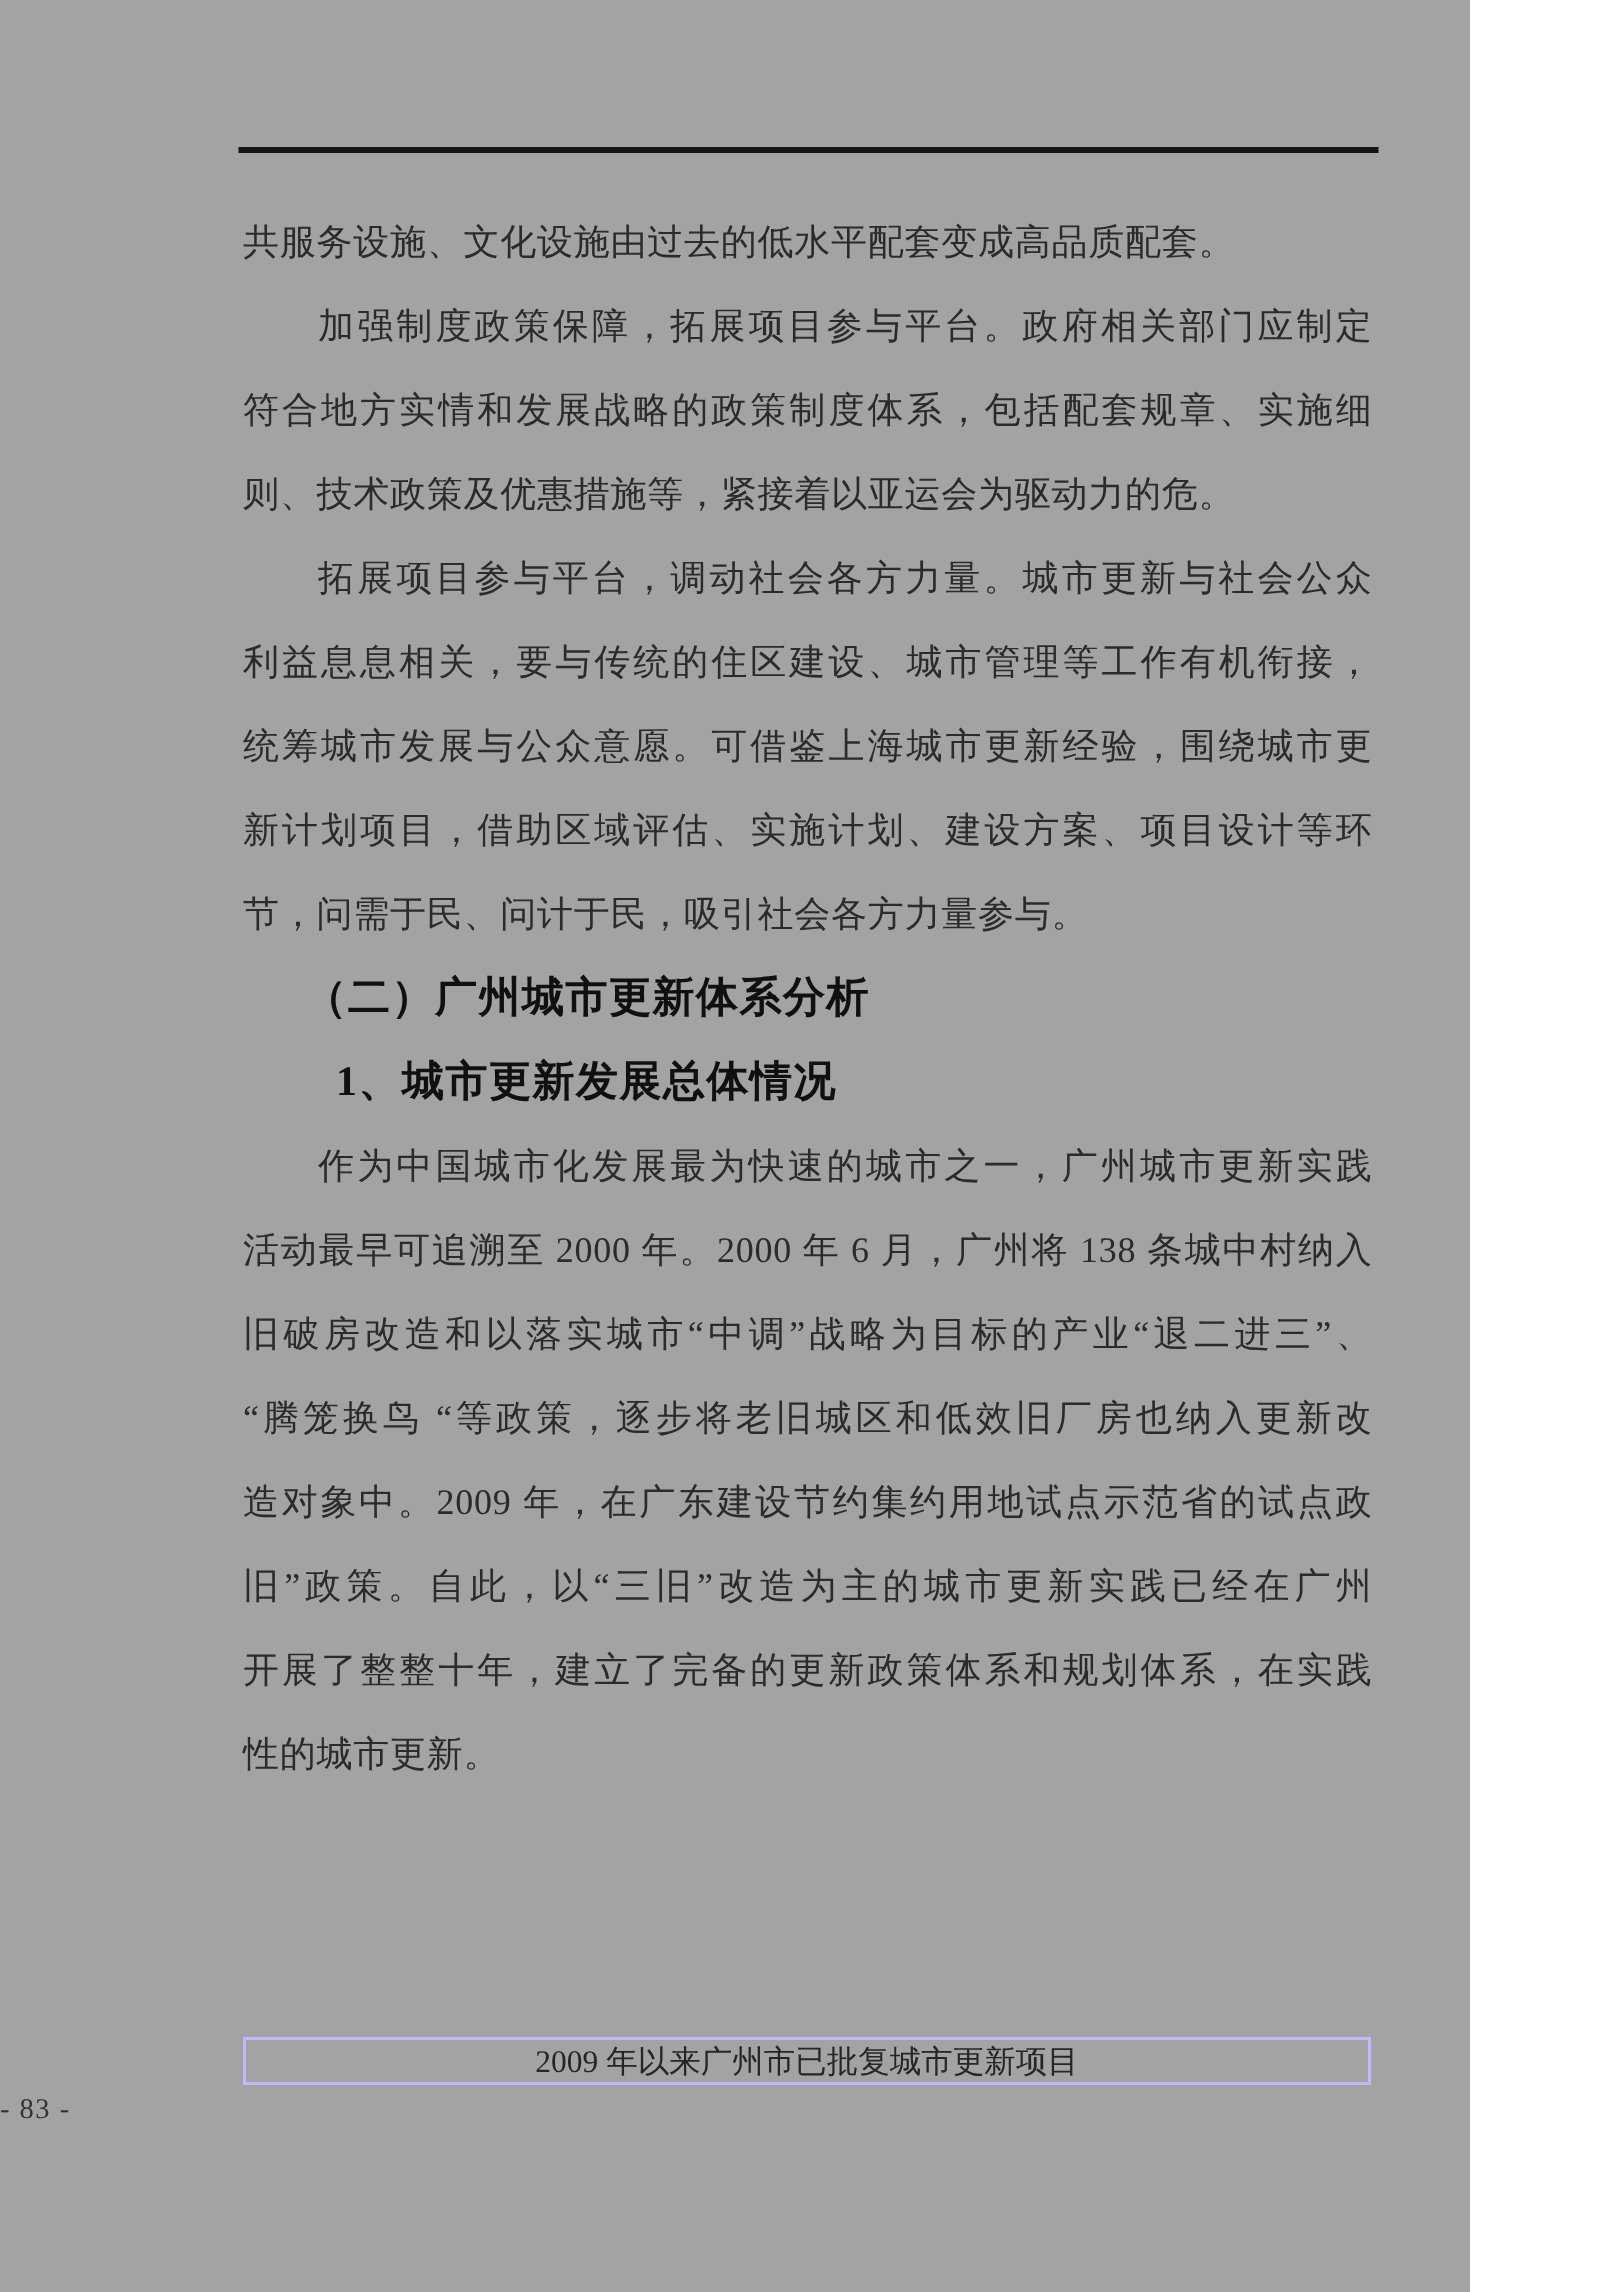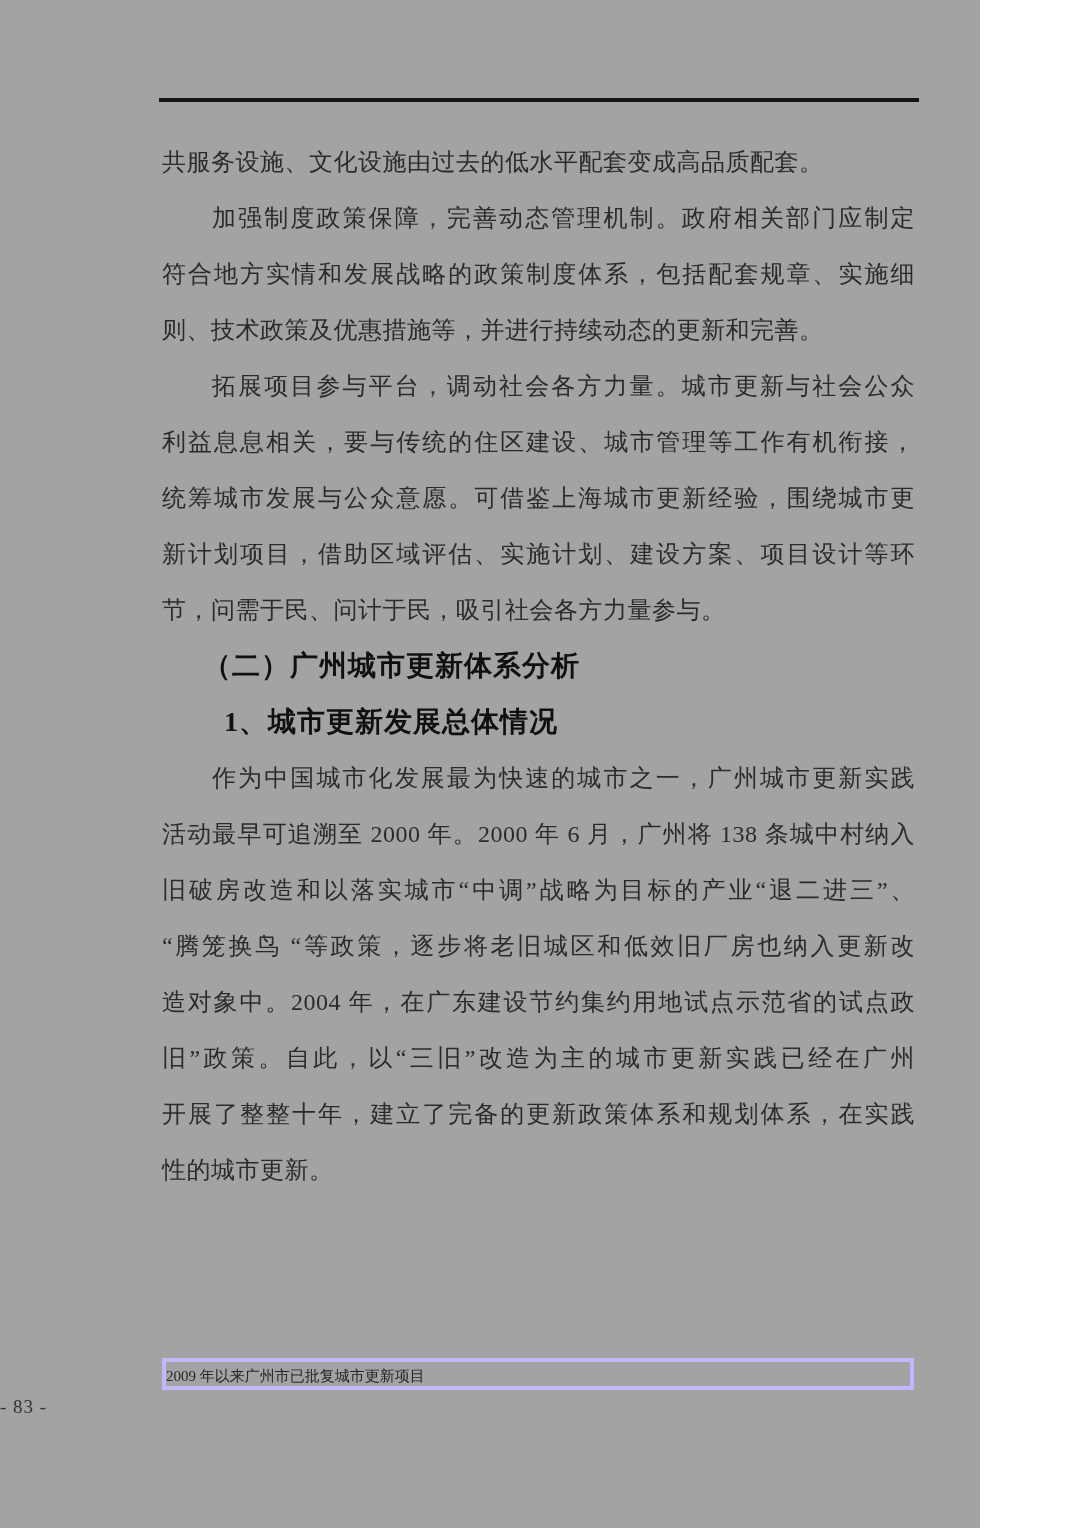--- a/index.html
+++ b/index.html
@@ -61,23 +61,23 @@
     padding-left: 62px;
     letter-spacing: 1px;
   }
   .caption-box {
     position: absolute;
     left: 162px;
     top: 1358px;
     width: 752px;
     height: 32px;
     box-sizing: border-box;
-    border: 4px solid #c4b5fd;
-    text-align: left;
-    font-size: 15px;
+    border: 2px solid #c4b5fd;
+    text-align: center;
+    font-size: 21px;
     line-height: 28px;
     color: #262626;
   }
   .page-number {
     position: absolute;
     left: 0;
     top: 1396px;
     width: 1080px;
     text-align: left;
     font-size: 19px;
@@ -89,38 +89,38 @@
 <body>
 
 <div class="page">
 
   <div class="header-rule"></div>
 
   <div class="content">
 
     <div class="line pend">共服务设施、文化设施由过去的低水平配套变成高品质配套。</div>
 
-    <div class="line j ind">加强制度政策保障，完善动态管理机制。政府相关部门应制定</div>
+    <div class="line j ind">加强制度政策保障，拓展项目参与平台。政府相关部门应制定</div>
     <div class="line j">符合地方实情和发展战略的政策制度体系，包括配套规章、实施细</div>
-    <div class="line pend">则、技术政策及优惠措施等，并进行持续动态的更新和完善。</div>
+    <div class="line pend">则、技术政策及优惠措施等，紧接着以亚运会为驱动力的危。</div>
 
     <div class="line j ind">拓展项目参与平台，调动社会各方力量。城市更新与社会公众</div>
     <div class="line j">利益息息相关，要与传统的住区建设、城市管理等工作有机衔接，</div>
     <div class="line j">统筹城市发展与公众意愿。可借鉴上海城市更新经验，围绕城市更</div>
     <div class="line j">新计划项目，借助区域评估、实施计划、建设方案、项目设计等环</div>
     <div class="line pend">节，问需于民、问计于民，吸引社会各方力量参与。</div>
 
     <div class="line h1">（二）广州城市更新体系分析</div>
     <div class="line h2">1、城市更新发展总体情况</div>
 
     <div class="line j ind">作为中国城市化发展最为快速的城市之一，广州城市更新实践</div>
     <div class="line j">活动最早可追溯至 2000 年。2000 年 6 月，广州将 138 条城中村纳入</div>
     <div class="line j">旧破房改造和以落实城市“中调”战略为目标的产业“退二进三”、</div>
     <div class="line j">“腾笼换鸟 “等政策，逐步将老旧城区和低效旧厂房也纳入更新改</div>
-    <div class="line j">造对象中。2004 年，在广东建设节约集约用地试点示范省的试点政</div>
+    <div class="line j">造对象中。2009 年，在广东建设节约集约用地试点示范省的试点政</div>
     <div class="line j">旧”政策。自此，以“三旧”改造为主的城市更新实践已经在广州</div>
     <div class="line j">开展了整整十年，建立了完备的更新政策体系和规划体系，在实践</div>
     <div class="line pend">性的城市更新。</div>
   </div>
 
   <div class="caption-box">2009 年以来广州市已批复城市更新项目</div>
 
   <div class="page-number">- 83 -</div>
 
 </div>

